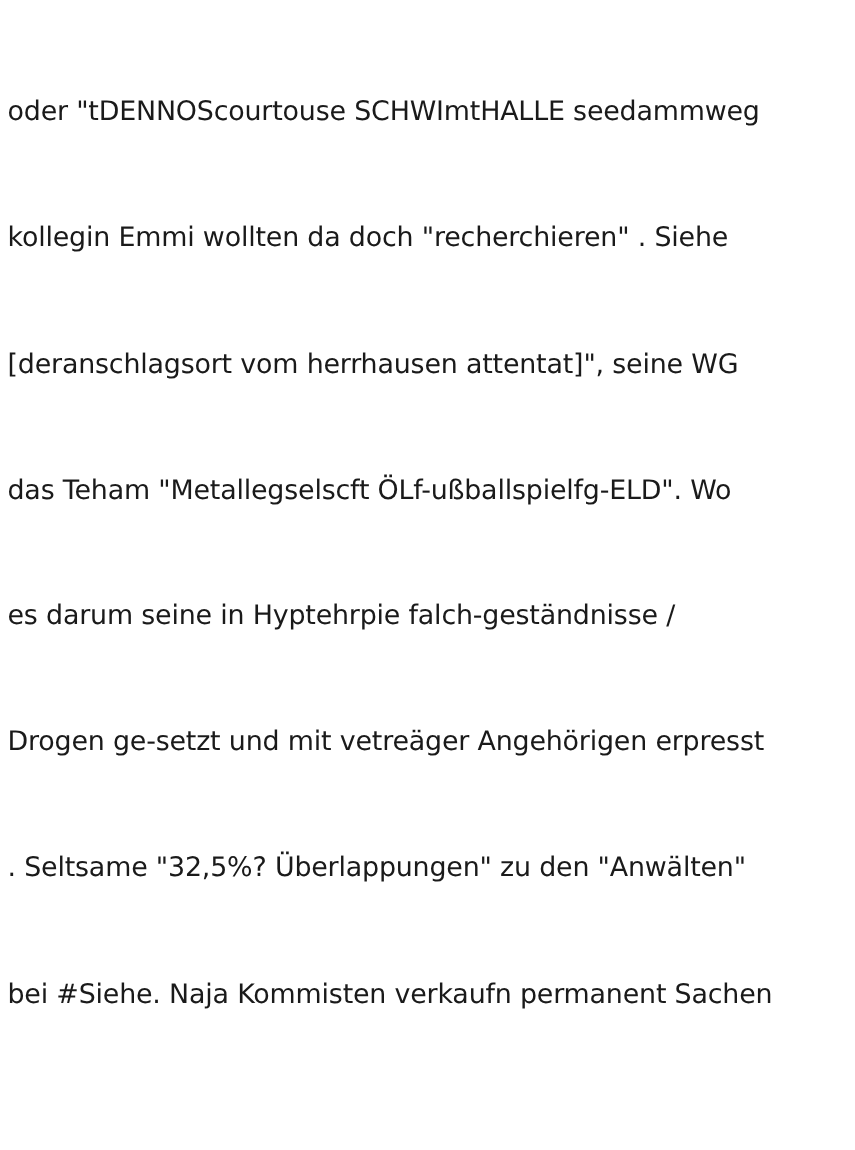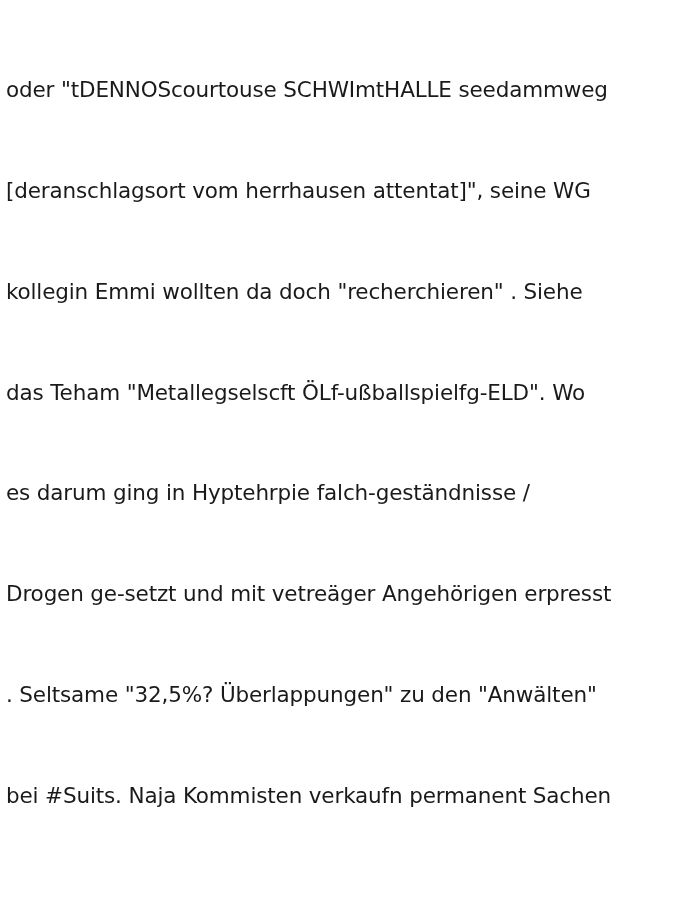--- a/index.html
+++ b/index.html
@@ -34,27 +34,27 @@
     display: block;
     white-space: pre;
   }
 </style>
 </head>
 <body>
 
 <div id="doc">
   <div class="text-body">
     <span class="line">oder "tDENNOScourtouse SCHWImtHALLE seedammweg</span>
+    <span class="line">kollegin Emmi wollten da doch "recherchieren" . Siehe</span>
     <span class="line">[deranschlagsort vom herrhausen attentat]", seine WG</span>
-    <span class="line">kollegin Emmi wollten da doch "recherchieren" . Siehe</span>
     <span class="line">das Teham "Metallegselscft ÖLf-ußballspielfg-ELD". Wo</span>
-    <span class="line">es darum ging in Hyptehrpie falch-geständnisse /</span>
+    <span class="line">es darum seine in Hyptehrpie falch-geständnisse /</span>
     <span class="line">Drogen ge-setzt und mit vetreäger Angehörigen erpresst</span>
     <span class="line">. Seltsame "32,5%? Überlappungen" zu den "Anwälten"</span>
-    <span class="line">bei #Suits. Naja Kommisten verkaufn permanent Sachen</span>
+    <span class="line">bei #Siehe. Naja Kommisten verkaufn permanent Sachen</span>
     
     
     
     
     
     
     
     
     
     

